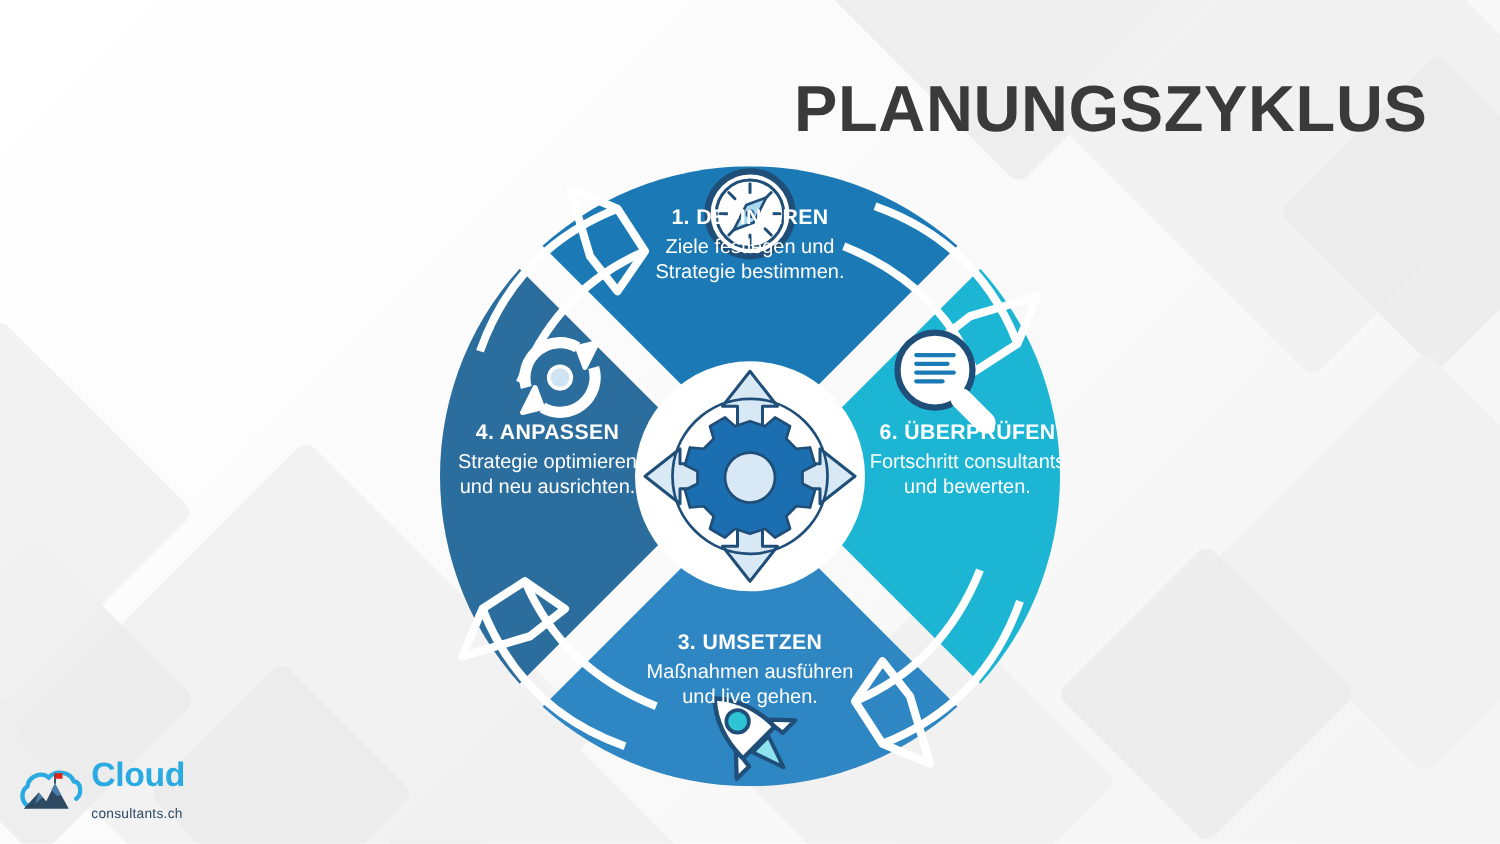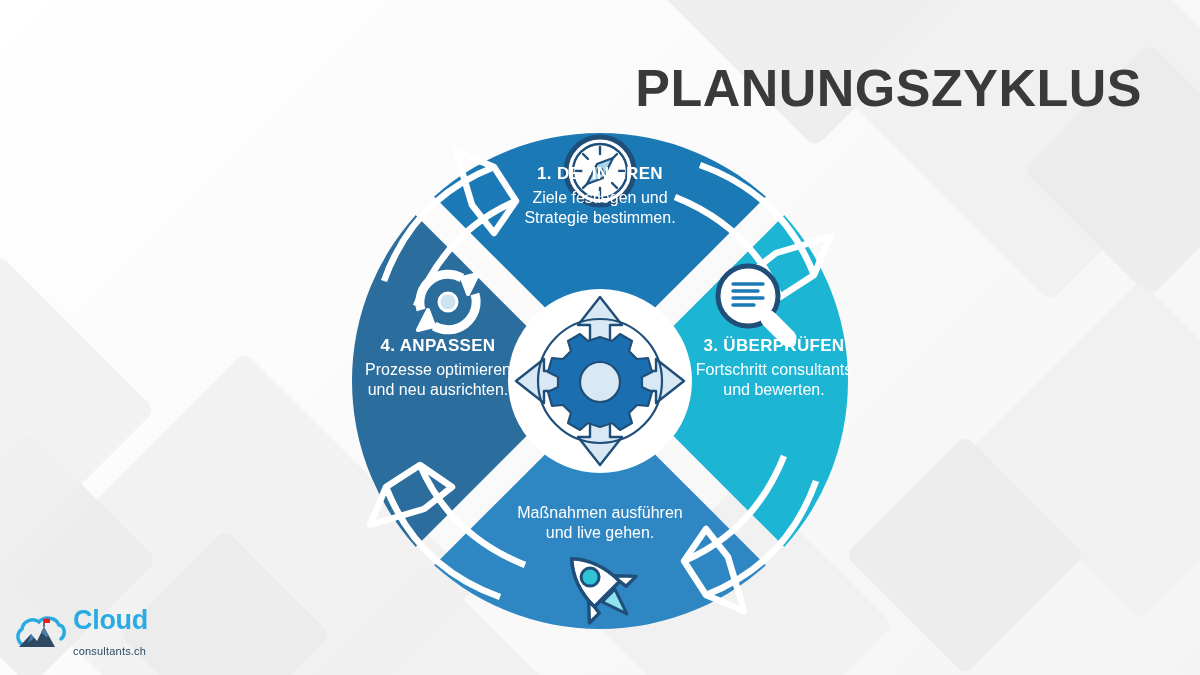--- a/index.html
+++ b/index.html
@@ -244,33 +244,34 @@
       </g>
     </svg>
 
     <div class="qtext" id="q1text">
       <div class="qtitle">1. DEFINIEREN</div>
       <div class="qdesc">Ziele festlegen und</div>
       <div class="qdesc">Strategie bestimmen.</div>
     </div>
 
     <div class="qtext" id="q2text">
-      <div class="qtitle">3. ÜBERPRÜFEN</div>
+      <div class="qtitle">6. ÜBERPRÜFEN</div>
       <div class="qdesc">Fortschritt consultants</div>
       <div class="qdesc">und bewerten.</div>
     </div>
 
     <div class="qtext" id="q3text">
+      <div class="qtitle">3. UMSETZEN</div>
       <div class="qdesc">Maßnahmen ausführen</div>
       <div class="qdesc">und live gehen.</div>
     </div>
 
     <div class="qtext" id="q4text">
       <div class="qtitle">4. ANPASSEN</div>
-      <div class="qdesc">Prozesse optimieren</div>
+      <div class="qdesc">Strategie optimieren</div>
       <div class="qdesc">und neu ausrichten.</div>
     </div>
   </div>
 
   <div id="logo">
     <svg id="logo-mark" viewBox="0 0 100 80">
       <path d="M14 66 C 2 60 0 42 12 34 C 14 18 34 10 46 20 C 56 8 80 10 86 26
                C 98 28 100 46 90 54" fill="none" stroke="#29abe2" stroke-width="7" stroke-linecap="round"></path>
       <path d="M6 70 L30 44 L42 58 L56 30 L78 70 Z" fill="#2e4a63"></path>
       <path d="M56 30 L66 48 L60 50 L50 40 Z" fill="#4a7ea8"></path>

